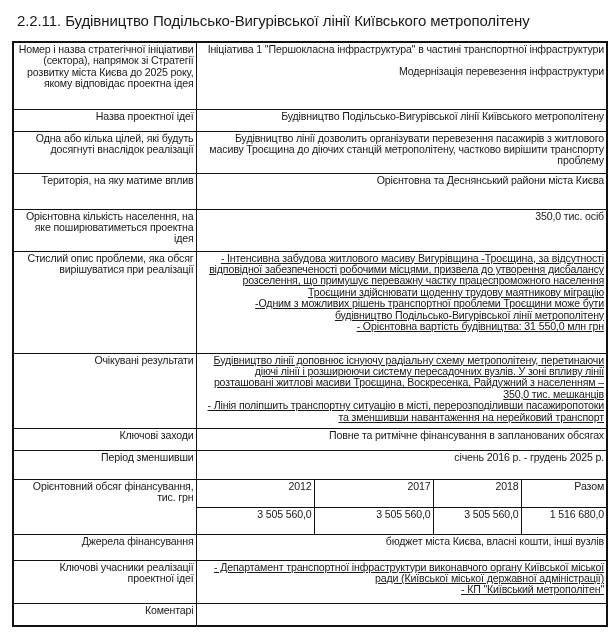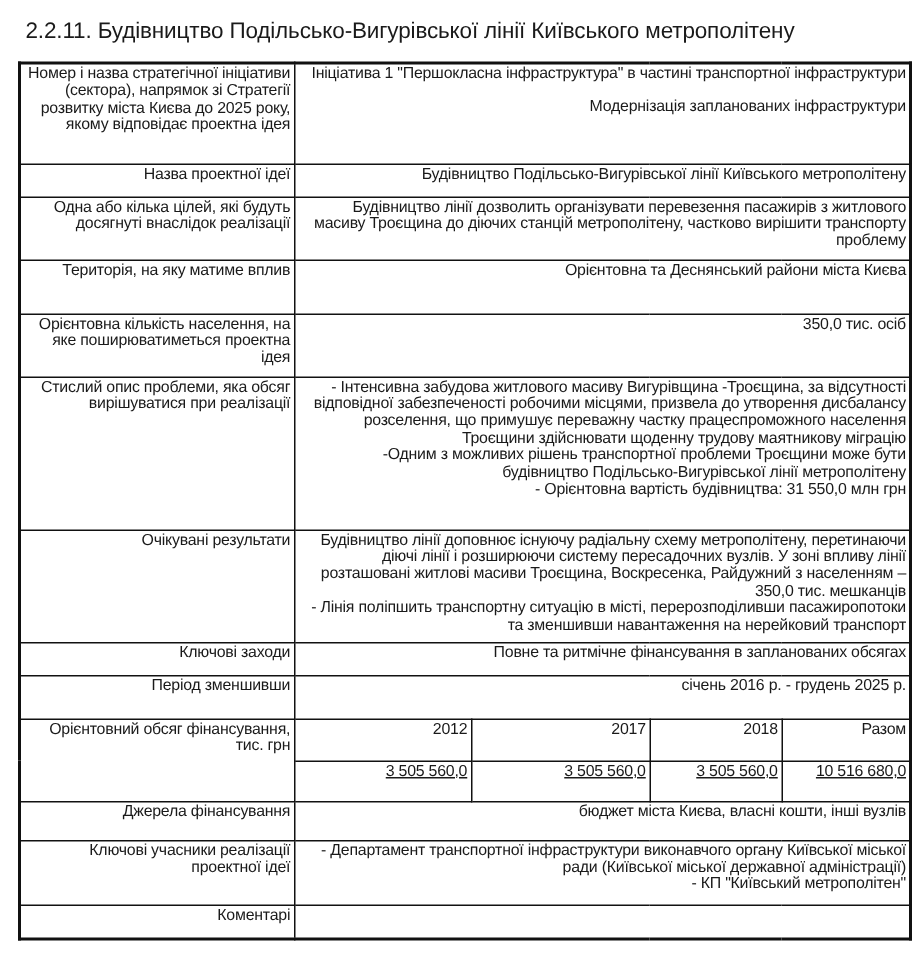--- a/index.html
+++ b/index.html
@@ -44,30 +44,30 @@
     letter-spacing: -0.15px;
     color: #1a1a1a;
     word-wrap: break-word;
     text-align: right;
   }
   .passport-table td.label {
     width: 180px;
   }
   .multiline {
     white-space: pre-line;
+    text-decoration: underline;
   }
   .gap {
     height: 11px;
   }
   .fin-year {
     height: 26px;
   }
   .fin-value {
     height: 25px;
-    text-decoration: underline;
   }
 </style>
 </head>
 <body>
 
 <h1 class="doc-title">2.2.11. Будівництво Подільсько-Вигурівської лінії Київського метрополітену</h1>
 
 <table class="passport-table">
   <colgroup>
     <col style="width:183px">
@@ -75,21 +75,21 @@
     <col style="width:119px">
     <col style="width:88px">
     <col style="width:86px">
   </colgroup>
   <tbody>
     <tr style="height:67px">
       <td class="label">Номер і назва стратегічної ініціативи (сектора), напрямок зі Стратегії розвитку міста Києва до 2025 року, якому відповідає проектна ідея</td>
       <td colspan="4">
         <div>Ініціатива 1 "Першокласна інфраструктура" в частині транспортної інфраструктури</div>
         <div class="gap"></div>
-        <div>Модернізація запланованих інфраструктури</div>
+        <div>Модернізація перевезення інфраструктури</div>
       </td>
     </tr>
     <tr style="height:22px">
       <td class="label">Назва проектної ідеї</td>
       <td colspan="4">Будівництво Подільсько-Вигурівської лінії Київського метрополітену</td>
     </tr>
     <tr style="height:42px">
       <td class="label">Одна або кілька цілей, які будуть досягнуті внаслідок реалізації</td>
       <td colspan="4">Будівництво лінії дозволить організувати перевезення пасажирів з житлового масиву Троєщина до діючих станцій метрополітену, частково вирішити транспорту проблему</td>
     </tr>
@@ -124,21 +124,21 @@
       <td class="label" rowspan="2">Орієнтовний обсяг фінансування, тис. грн</td>
       <td class="fin-year">2012</td>
       <td class="fin-year">2017</td>
       <td class="fin-year">2018</td>
       <td class="fin-year">Разом</td>
     </tr>
     <tr>
       <td class="fin-value">3 505 560,0</td>
       <td class="fin-value">3 505 560,0</td>
       <td class="fin-value">3 505 560,0</td>
-      <td class="fin-value">10 516 680,0</td>
+      <td class="fin-value">1 516 680,0</td>
     </tr>
     <tr style="height:26px">
       <td class="label">Джерела фінансування</td>
       <td colspan="4">бюджет міста Києва, власні кошти, інші вузлів</td>
     </tr>
     <tr style="height:43px">
       <td class="label">Ключові учасники реалізації проектної ідеї</td>
       <td colspan="4" class="multiline">- Департамент транспортної інфраструктури виконавчого органу Київської міської ради (Київської міської державної адміністрації)
 - КП "Київський метрополітен"</td>
     </tr>

